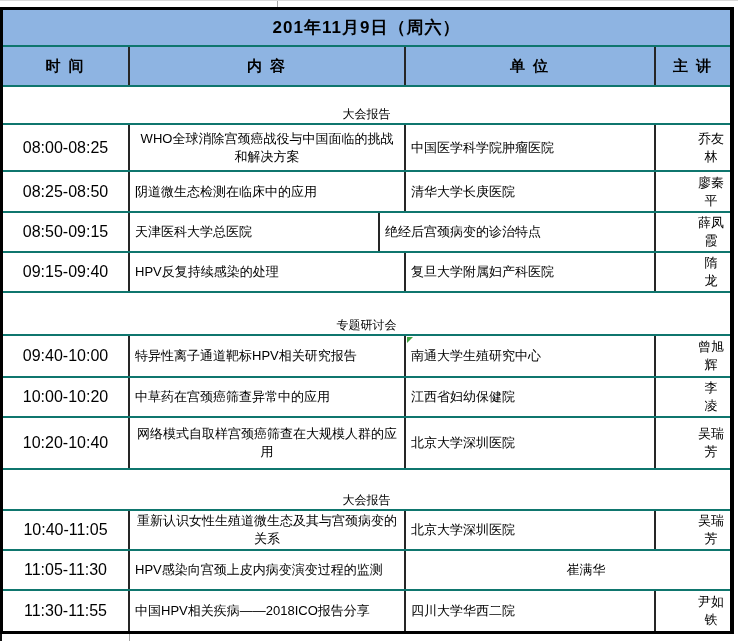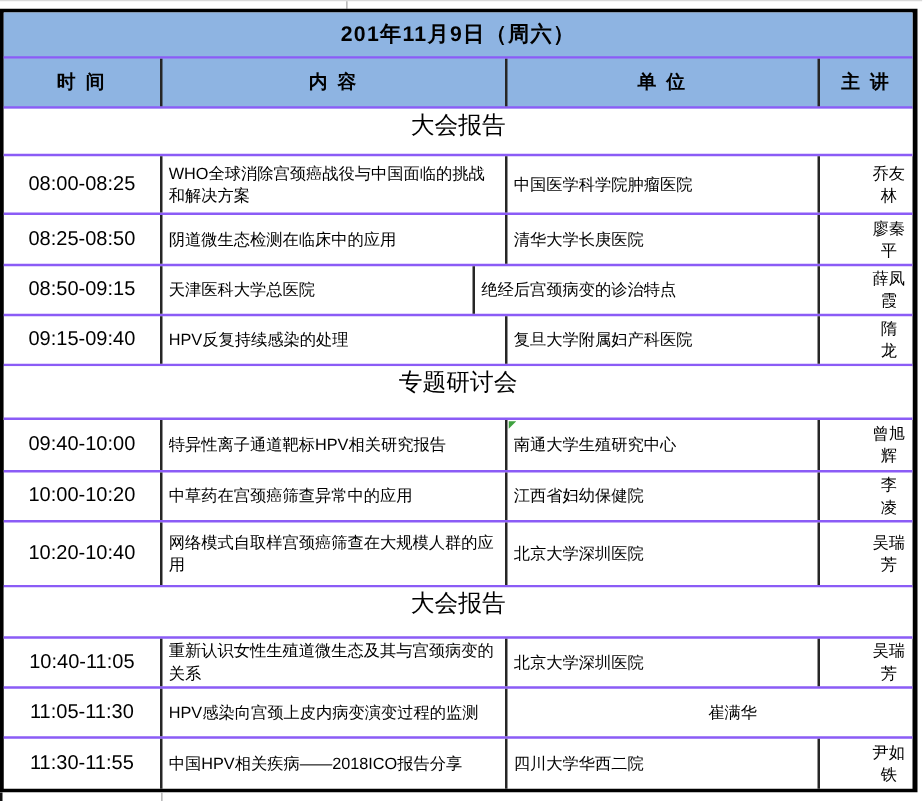--- a/index.html
+++ b/index.html
@@ -20,43 +20,43 @@
     position:absolute;left:277px;top:0;width:1px;height:7px;background:#a6a6a6;
   }
   
   .tbl{
     position:relative;
     width:734px;margin-left:0;
     border:3px solid #000;border-right-width:4px;
     box-sizing:border-box;
     background:#fff;
   }
-  .row{display:flex;box-sizing:border-box;border-bottom:2px solid #8b5cf6;}
+  .row{display:flex;box-sizing:border-box;border-bottom:2px solid #0f766e;}
   .row:last-child{border-bottom:none;}
   .cell{
     box-sizing:border-box;border-right:2px solid #262626;
     display:flex;align-items:center;
     font-size:13px;line-height:1.35;
     overflow:hidden;
   }
   .cell:last-child{border-right:none;}
   .c1{width:127px;justify-content:center;text-align:center;font-size:16px;}
-  .c2{width:276px;padding:12px 5px;justify-content:flex-start;text-align:left;}
+  .c2{width:276px;padding:12px 5px;justify-content:flex-start;text-align:center;}
   .c3{width:250px;padding:2px 5px;justify-content:flex-start;text-align:left;position:relative;}
   .c4{flex:1;justify-content:center;text-align:center;padding-left:36px;}
   .title-row{
     background:#8EB4E2;align-items:center;justify-content:center;
     font-size:17px;font-weight:bold;letter-spacing:1px;
   }
   .head-row{background:#8EB4E2;}
   .head-row .cell{
     font-size:15px;font-weight:bold;justify-content:center;text-align:center;padding:0;
     letter-spacing:2px;
   }
-  .section-row{align-items:flex-start;justify-content:center;font-size:19px;background:#fff;}
+  .section-row{align-items:flex-end;justify-content:center;font-size:12px;background:#fff;}
   .flag{
     position:absolute;left:1px;top:1px;width:0;height:0;
     border-top:6px solid #3FA23F;border-right:6px solid transparent;
   }
   
   .botstrip{position:relative;height:8px;width:738px;background:#fff;}
   .botstrip .ledge{position:absolute;left:0;top:0;width:2px;height:8px;background:#111;}
   .botstrip .vline{position:absolute;left:129px;top:0;width:1px;height:8px;background:#a6a6a6;}
 </style>
 </head>

